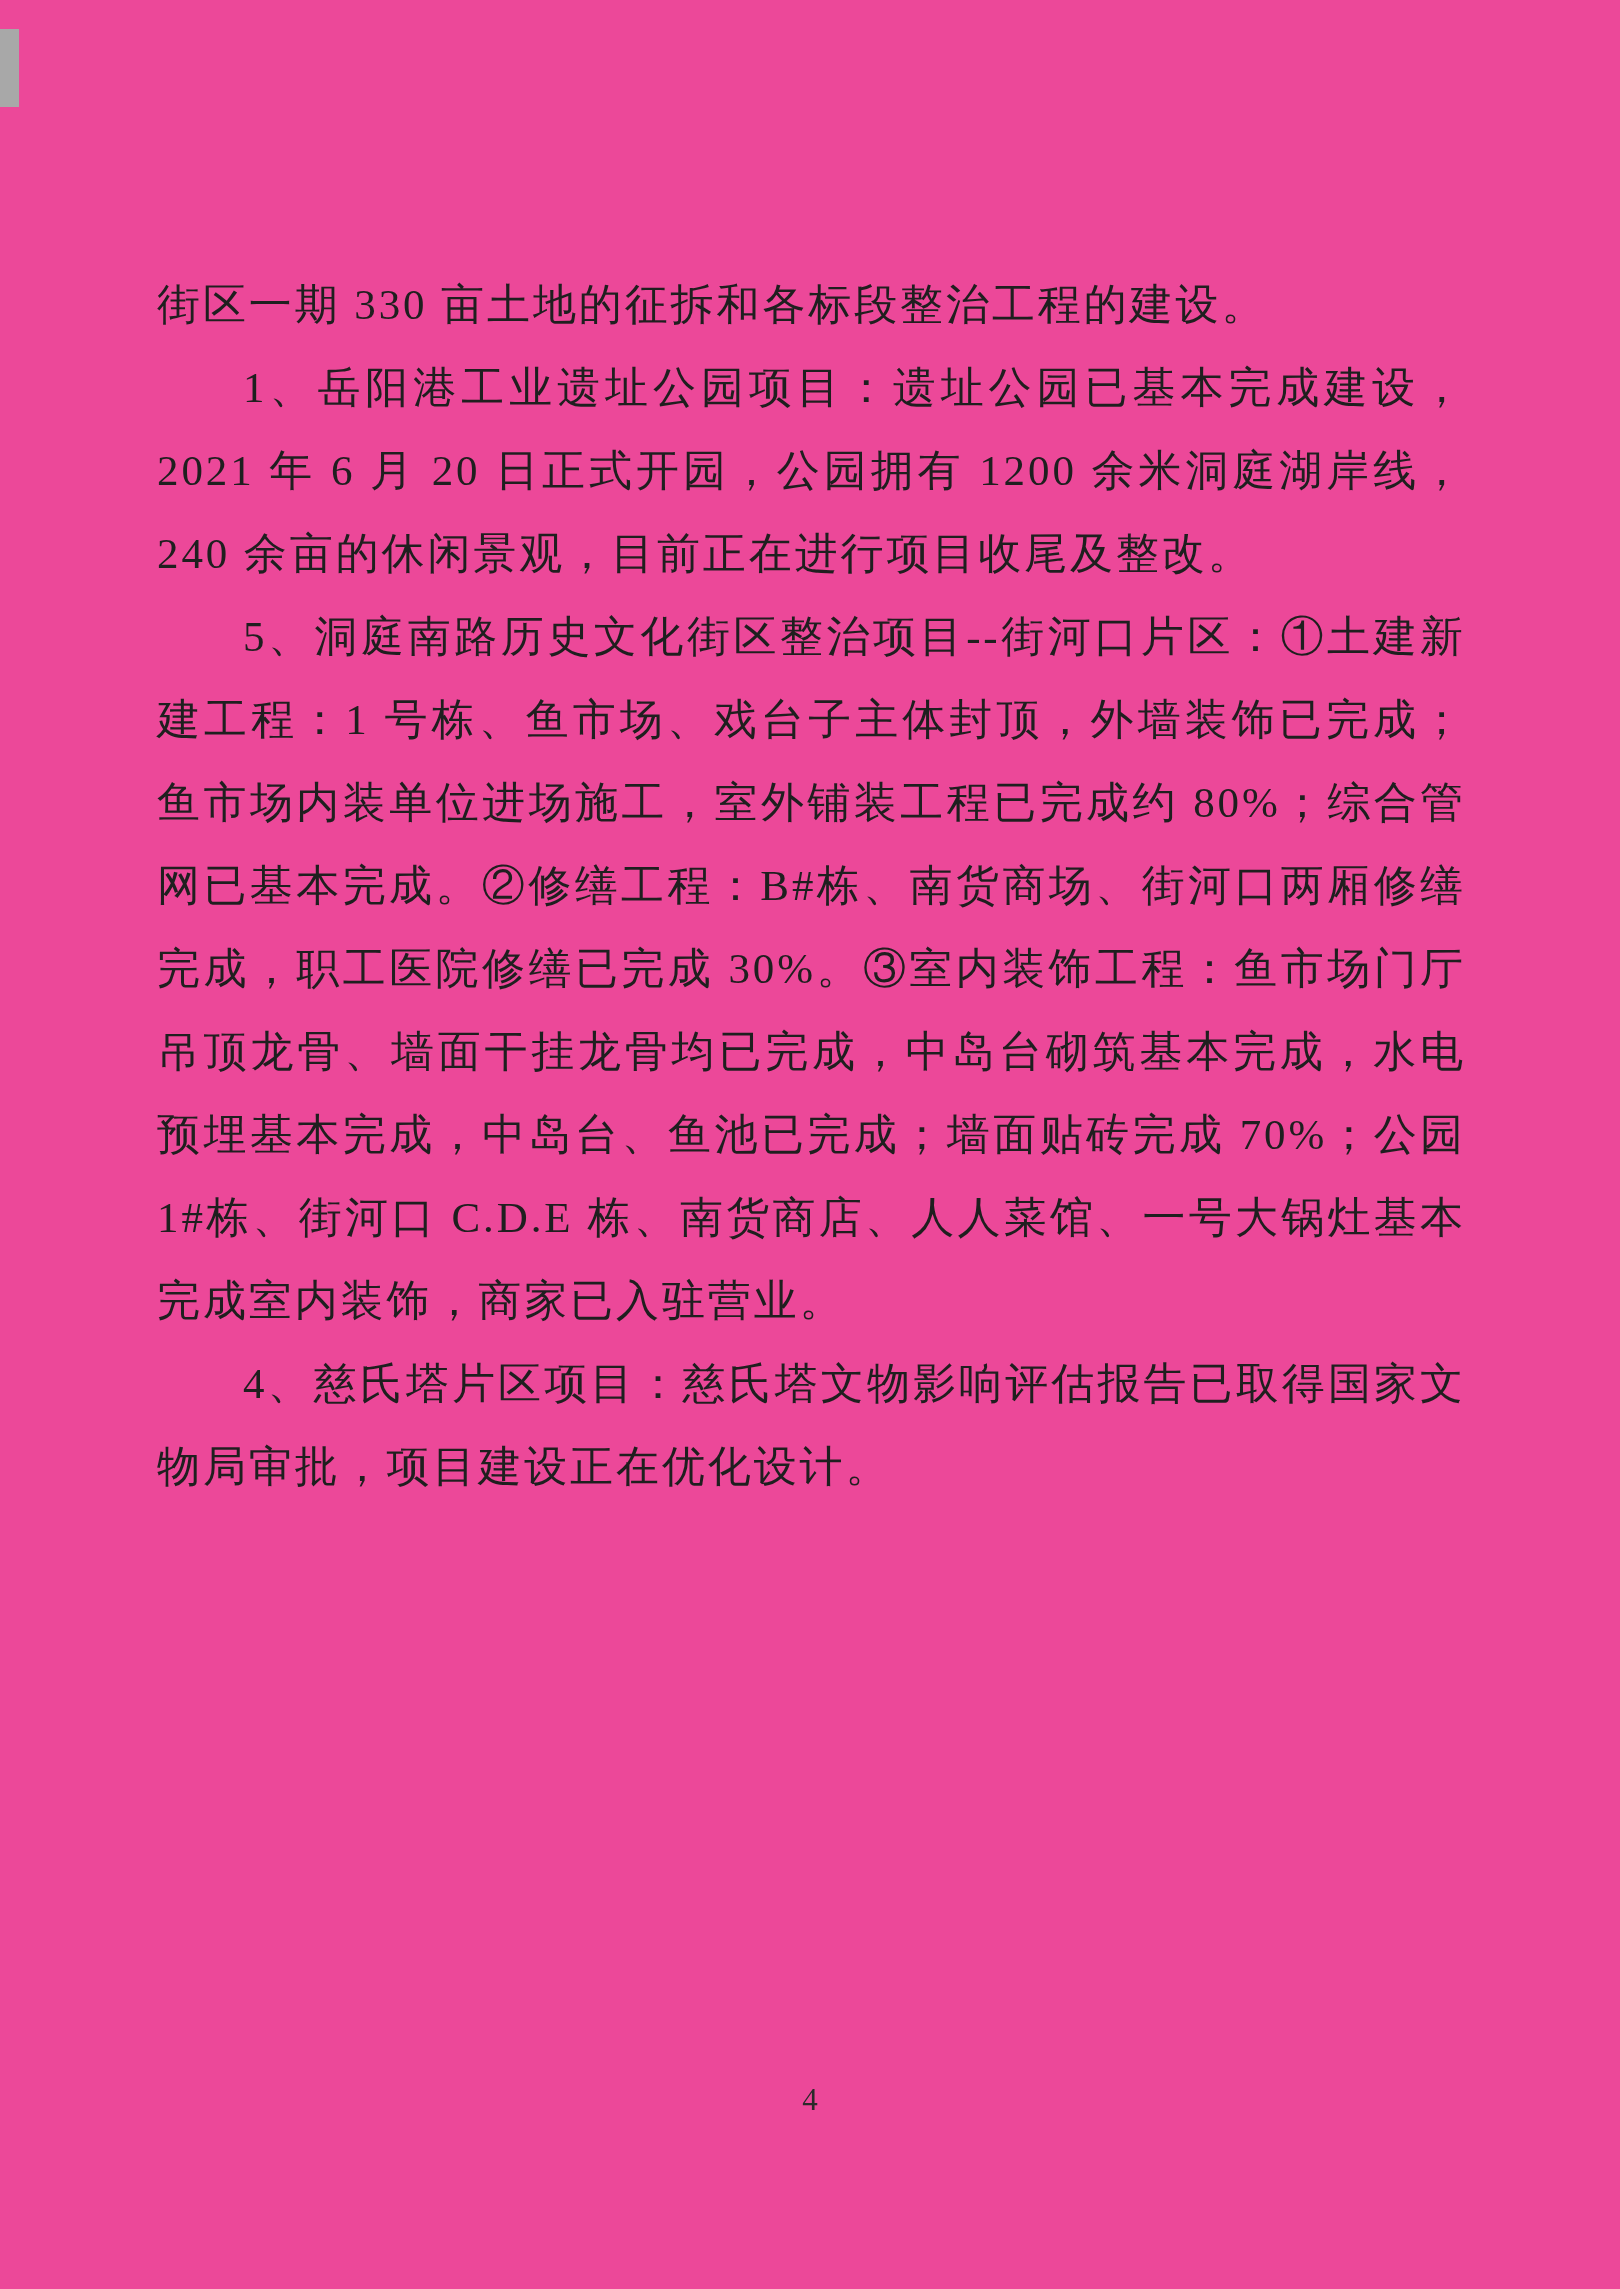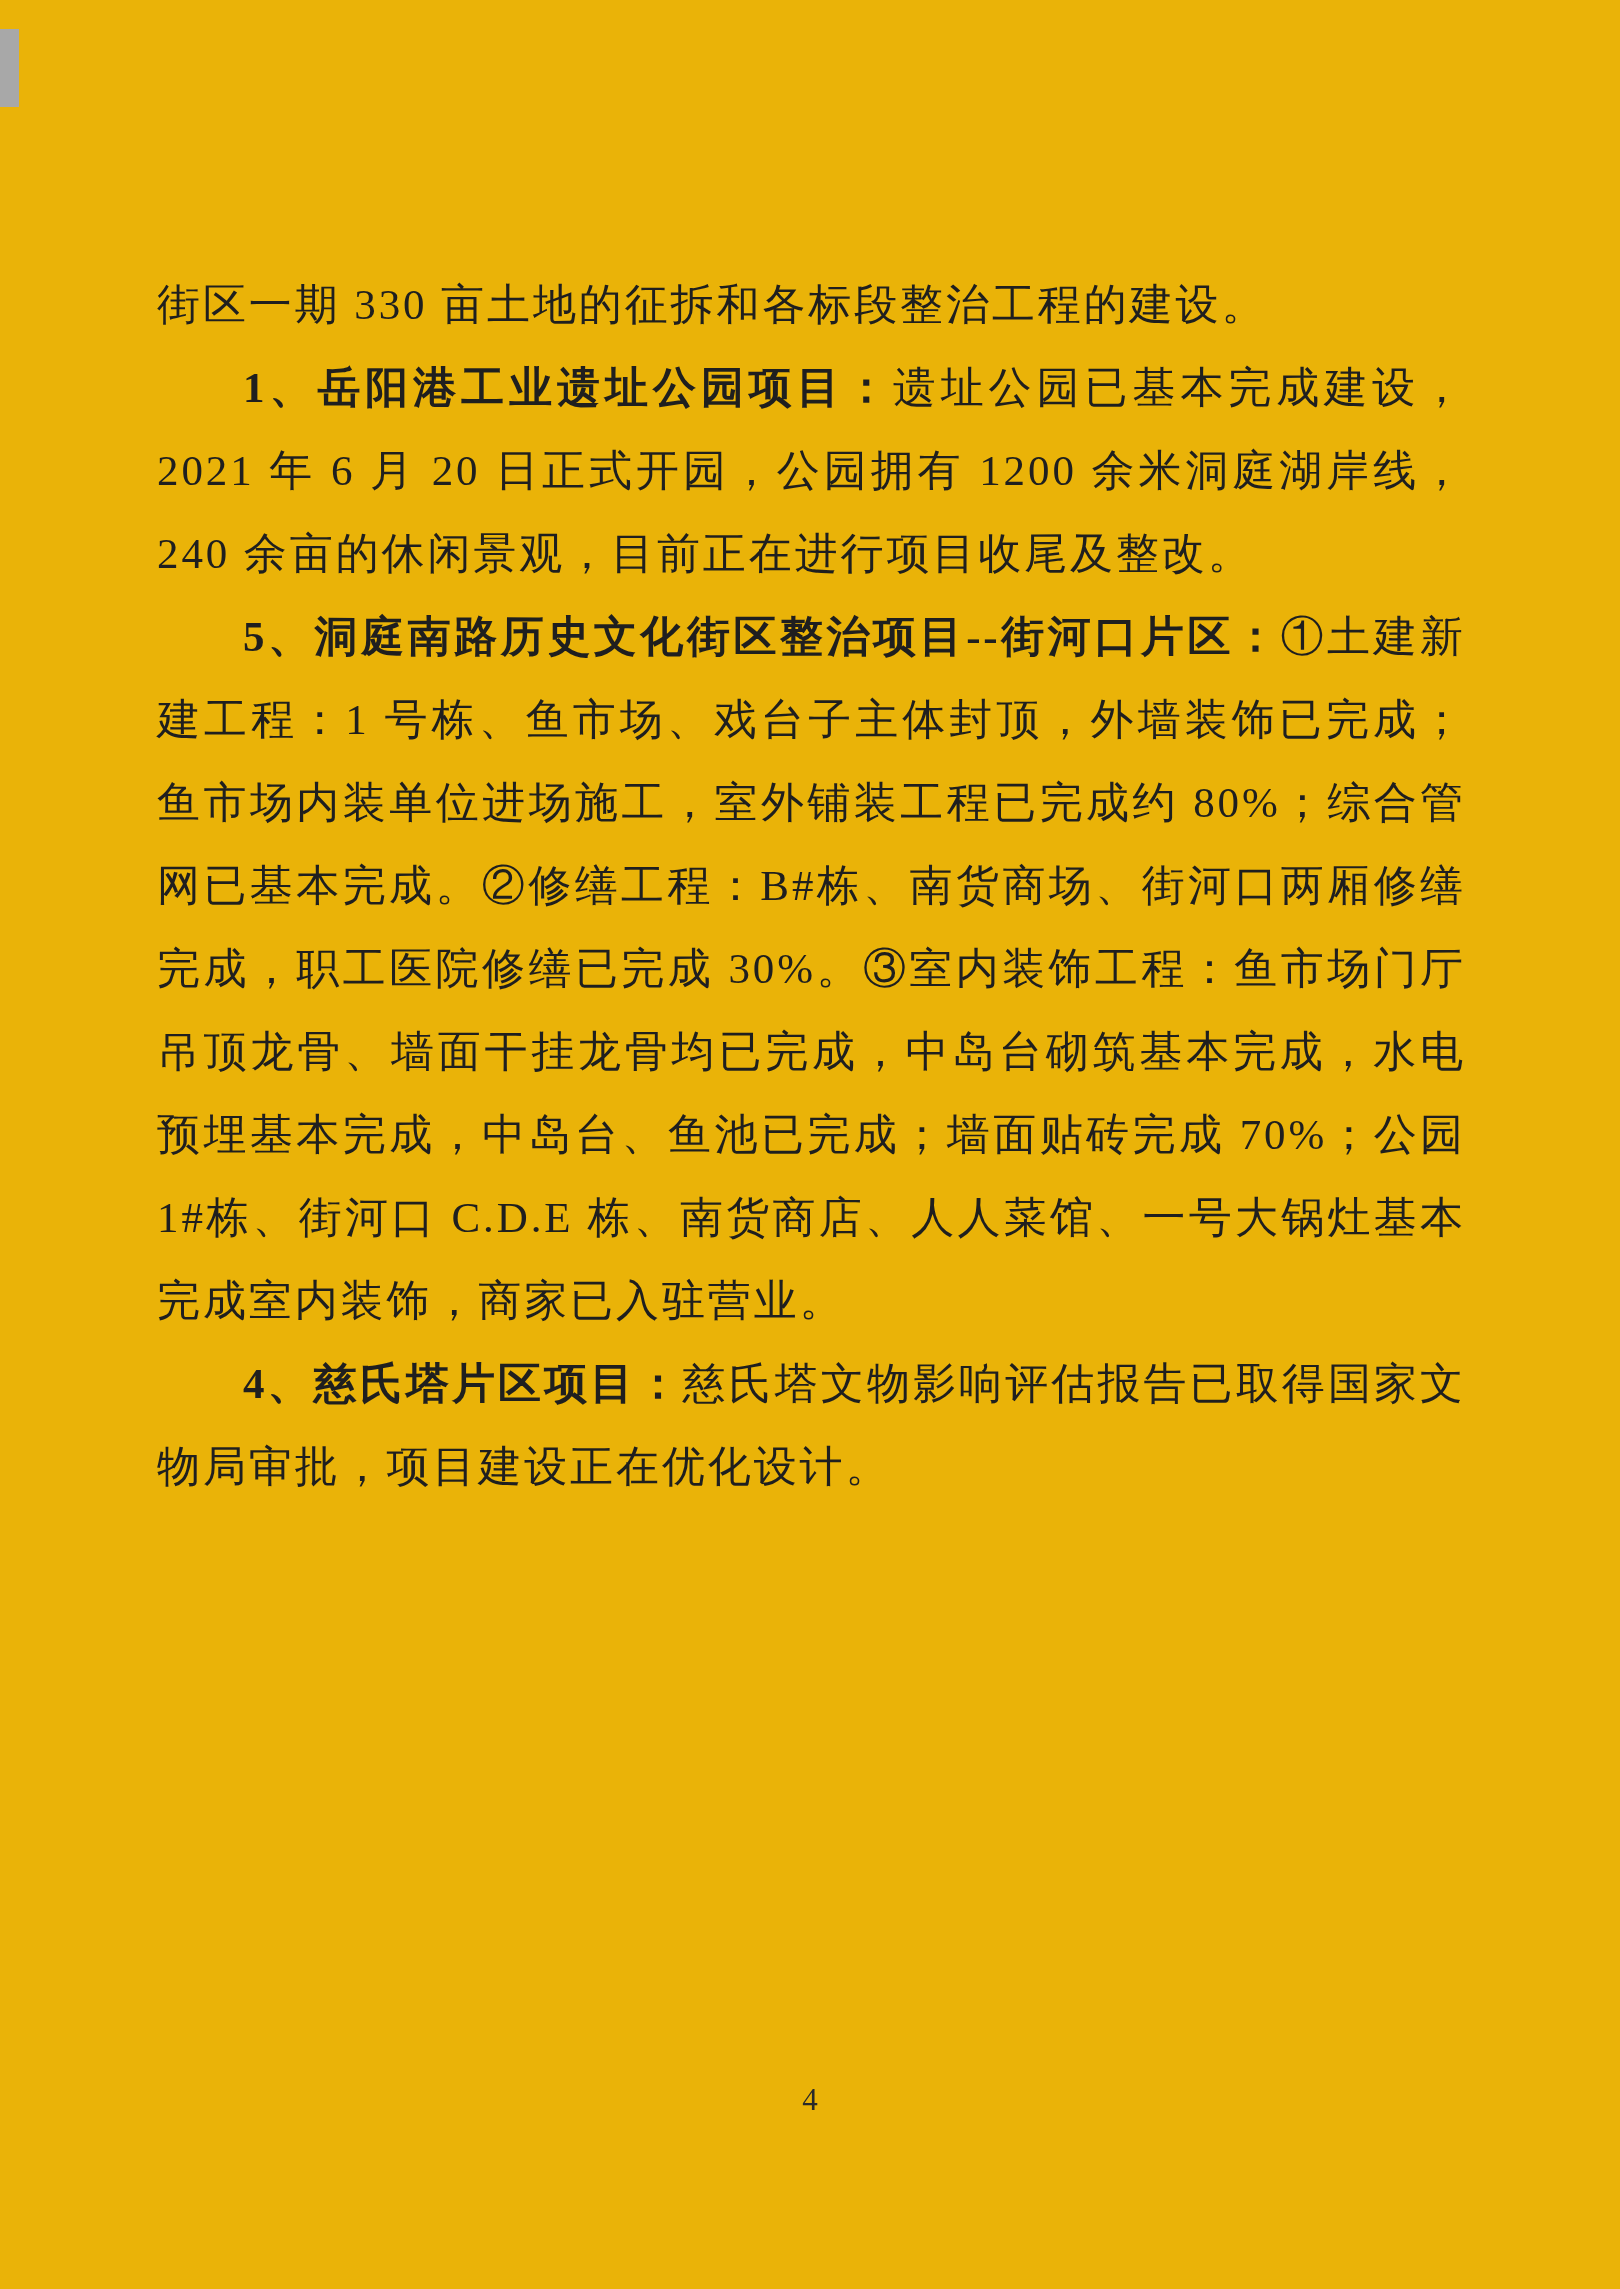--- a/index.html
+++ b/index.html
@@ -4,21 +4,21 @@
 <style>
   html, body {
     margin: 0;
     padding: 0;
     background: #ffffff;
   }
   .page {
     position: relative;
     width: 1620px;
     height: 2290px;
-    background: #eab308;
+    background: #ec4899;
     overflow: hidden;
     font-family: "Liberation Serif", "DejaVu Serif", serif;
     color: #1f1f1f;
   }
   .scan-mark {
     position: absolute;
     left: 0;
     top: 29px;
     width: 18.6px;
     height: 78px;
@@ -39,21 +39,21 @@
     padding: 0;
   }
   .indent {
     text-indent: 2em;
   }
   .heading {
     text-indent: 1.6em;
     font-weight: bold;
   }
   .lead {
-    font-weight: bold;
+    font-weight: normal;
   }
   .page-number {
     position: absolute;
     top: 2080px;
     left: 0;
     width: 1620px;
     text-align: center;
     font-size: 31px;
     line-height: 39px;
     color: #2a2a2a;

